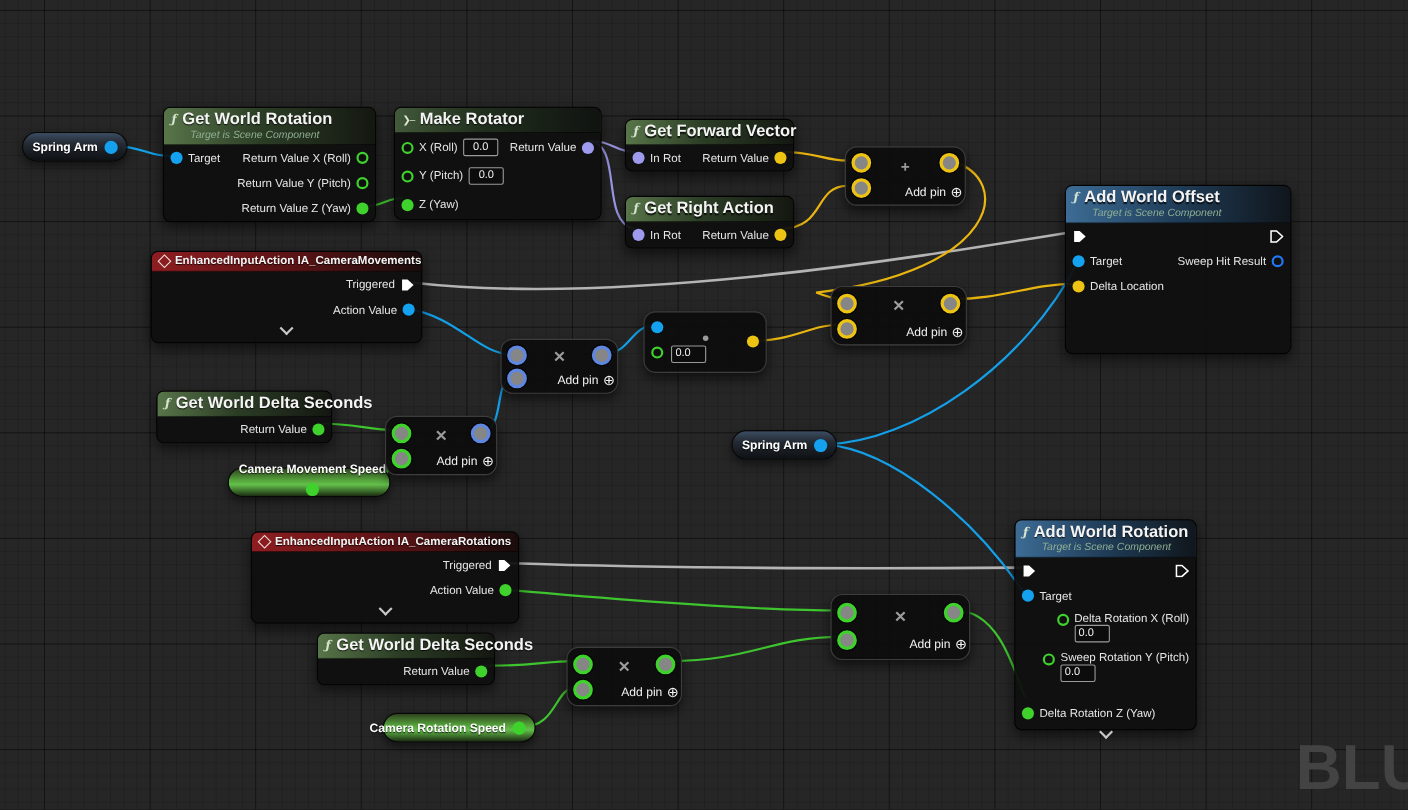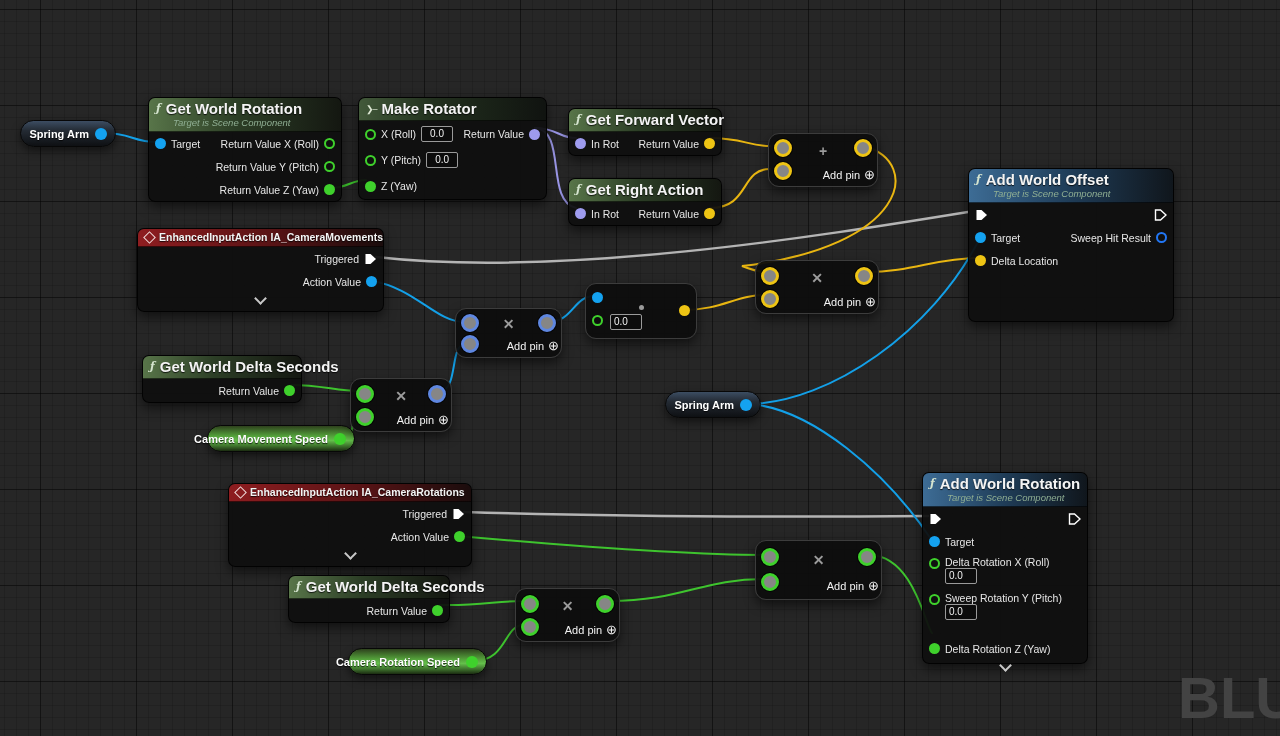--- a/index.html
+++ b/index.html
@@ -48,21 +48,21 @@
   .r-green{border:2px solid #3fd12c;background:transparent;}
   .r-red{border:2px solid #9c1212;background:transparent;}
   .r-blue{border:2px solid #2277f5;background:transparent;}
   .vbox{display:inline-block;min-width:24px;padding:0 3px;border:1px solid #9a9a9a;border-radius:2px;
         background:#0c0c0c;color:#f0f0f0;font-size:10px;line-height:14px;}
   .cbox{width:12px;height:12px;border:1px solid #8a8a8a;background:rgba(20,20,20,.8);flex:none;}
   .chevrow{display:flex;justify-content:center;align-items:center;height:15px;}
   .chev{width:7px;height:7px;border-right:2px solid #c8c8c8;border-bottom:2px solid #c8c8c8;
         transform:rotate(45deg);margin-top:-4px;}
 
-  .grp{display:flex;align-items:flex-start;padding:3px 6px 0;gap:5px;font-size:10.5px;height:31px;box-sizing:border-box;}
+  .grp{display:flex;align-items:flex-start;padding:3px 6px 0;gap:5px;font-size:10.5px;height:31px;box-sizing:border-box;justify-content:flex-end;}
   .grp .pin{margin-top:2px;}
   .grp .lbl{line-height:12px;}
 
   .opnode{position:absolute;z-index:2;background:rgba(13,13,13,.95);border:1px solid #3c3c3c;
           border-radius:11px;box-shadow:0 5px 11px rgba(0,0,0,.55);color:#e9e9e9;}
   .opin{position:absolute;width:12px;height:12px;border-radius:50%;box-sizing:content-box;
         border:3px solid var(--c);background:#868686;box-shadow:0 0 0 1px rgba(0,0,0,.7);}
   .op-in1{left:5px;top:5px;} .op-in2{left:5px;top:28px;} .op-out{right:5px;top:5px;}
   .op-glyph{position:absolute;left:0;right:0;top:9px;text-align:center;color:#9c9c9c;
             font-weight:700;font-size:14px;}
@@ -118,21 +118,21 @@
   <div class="pill pill-dark" style="left:20px;top:120px;width:96px;">
     <span>Spring Arm</span>
     <span class="pin p-blue"></span>
   </div>
 
   <div class="pill pill-dark" style="left:665px;top:391px;width:96px;">
     <span>Spring Arm</span>
     <span class="pin p-blue"></span>
   </div>
 
-  <div class="pill pill-green" style="left:207px;top:425px;width:148px;">
+  <div class="pill pill-green" style="left:207px;top:425px;width:148px;flex-direction:column;">
     <span>Camera Movement Speed</span>
     <span class="pin p-green"></span>
   </div>
 
   <div class="pill pill-green" style="left:348px;top:648px;width:139px;">
     <span>Camera Rotation Speed</span>
     <span class="pin p-green"></span>
   </div>
 
   <div class="node" style="left:148px;top:97px;width:192px;">

